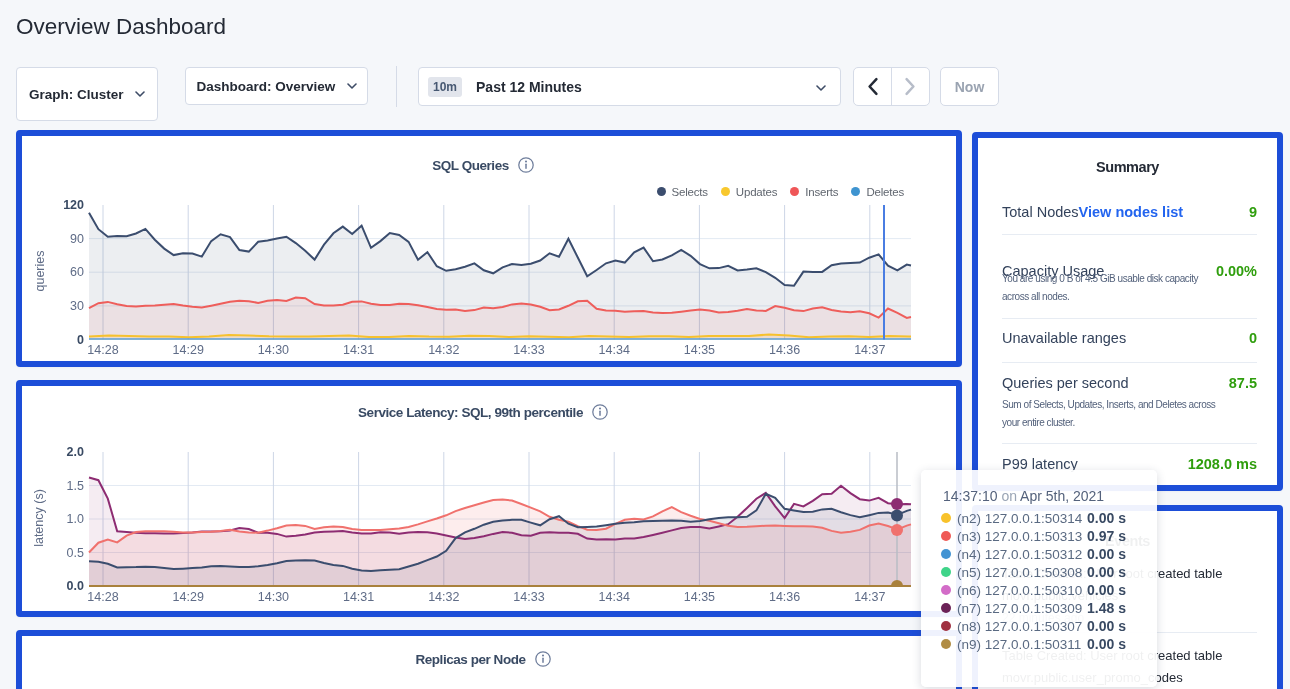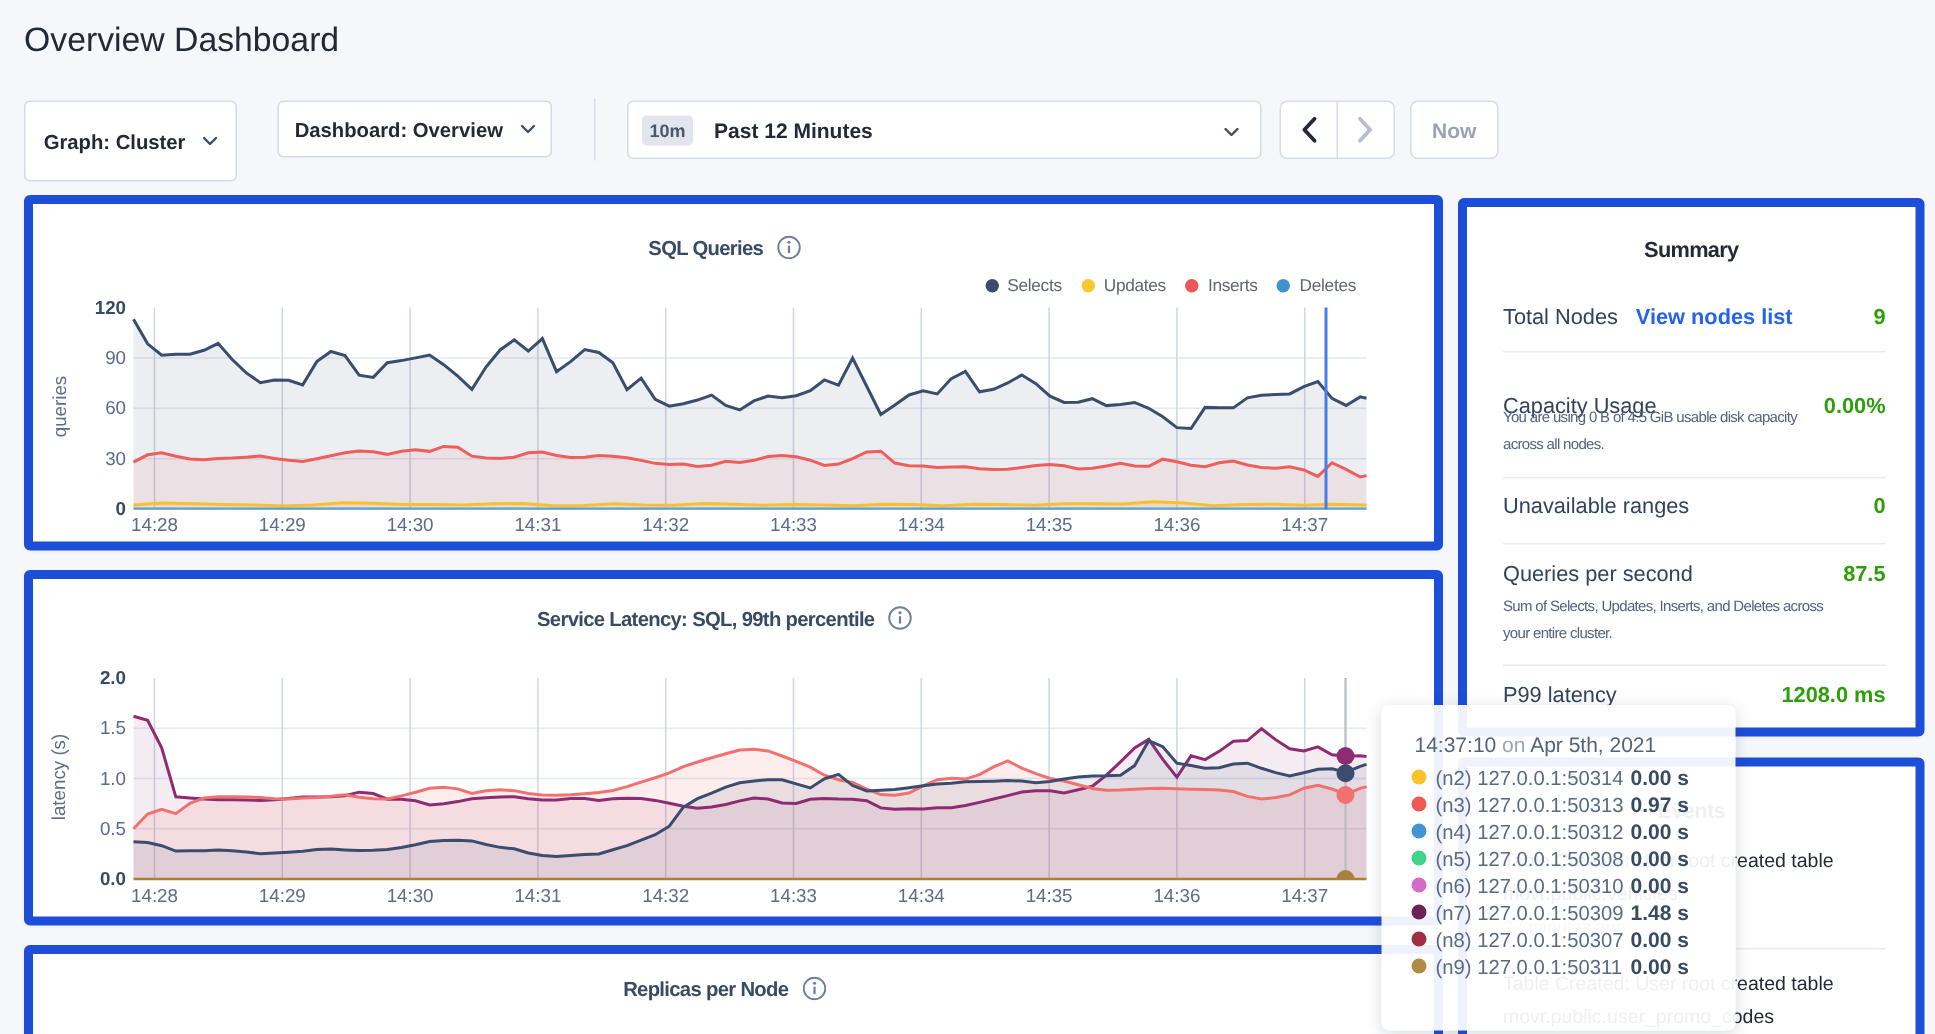--- a/index.html
+++ b/index.html
@@ -165,21 +165,21 @@
         <circle cx="8" cy="4.5" r="1.05" fill="#6f7e9c"></circle>
         <rect x="7.25" y="6.6" width="1.5" height="5.3" rx="0.75" fill="#6f7e9c"></rect>
       </svg>
     </div>
 </div>
 
 <div class="card" style="left:972px;top:132px;width:311px;height:359px">
   <div class="ctitle" style="top:21px;left:0;font-size:14.5px;color:#242a35">Summary</div>
   <div class="srow" style="top:66px">
       <span class="shead">Total Nodes</span>
-      <span style="margin-left:12px;font-size:14.5px;font-weight:700;color:#2264ef">View nodes list</span>
+      <span style="font-size:14.5px;font-weight:700;color:#2264ef">View nodes list</span>
       <span class="sval">9</span>
     </div>
   <div class="sdiv" style="top:96px"></div>
   <div class="srow" style="top:125px">
       <span class="shead">Capacity Usage</span>
       <span class="sval">0.00%</span>
     </div>
   <div class="sdesc" style="top:132px">You are using 0 B of 4.5 GiB usable disk capacity<br>across all nodes.</div>
   <div class="sdiv" style="top:180px"></div>
   <div class="srow" style="top:192px">

